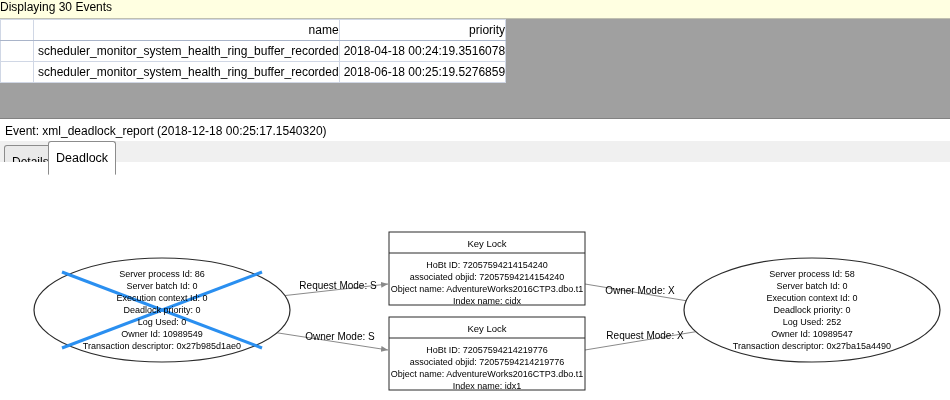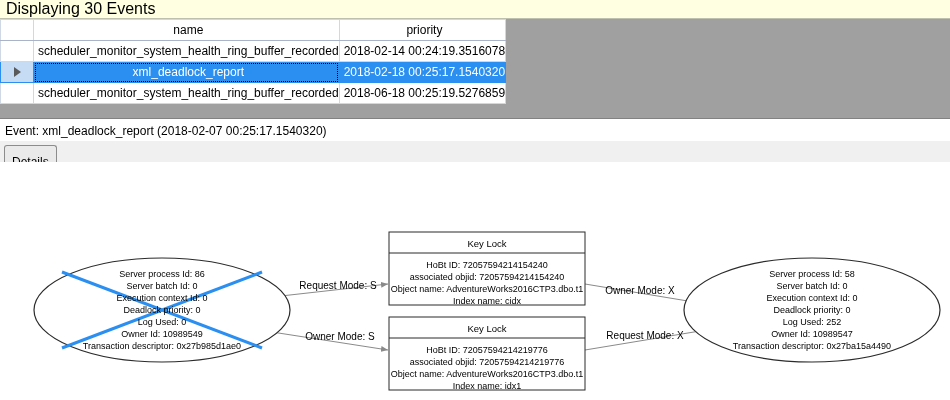--- a/index.html
+++ b/index.html
@@ -19,23 +19,22 @@
 
   
   .events-caption {
     position: absolute;
     left: 0; top: 0;
     width: 950px; height: 19px;
     background: #ffffe1;
     border-bottom: 1px solid #c0c0b0;
     box-sizing: border-box;
     display: flex;
-    align-items: center;
-    padding-left: 6px;
-    font-size: 16px;
+    align-items: flex-start;
+    font-size: 12px;
   }
 
   
   .grid-wrap {
     position: absolute;
     left: 0; top: 19px;
     width: 950px; height: 100px;
     background: #a0a0a0;
     box-sizing: border-box;
     border-bottom: 1px solid #828282;
@@ -47,21 +46,21 @@
   }
   table.events-grid td, table.events-grid th {
     border: 1px solid #d0d7e5;
     padding: 0 0 0 4px;
     font-weight: normal;
     font-size: 12px;
     height: 21px;
     box-sizing: border-box;
     white-space: nowrap;
     overflow: hidden;
-    text-align: center;
+    text-align: right;
     background: #ffffff;
   }
   .col-marker { width: 33px; padding: 0 !important; }
   .col-name   { width: 276px; }
   .col-ts     { width: 161px; }
 
   table.events-grid thead th {
     background: #ffffff;
     border-bottom: 1px solid #a9b4c9;
     color: #000;
@@ -173,45 +172,41 @@
       <tr>
         <th class="col-marker"></th>
         <th class="col-name">name</th>
         <th class="col-ts">priority</th>
       </tr>
     </thead>
     <tbody>
       <tr>
         <td class="col-marker"></td>
         <td class="col-name">scheduler_monitor_system_health_ring_buffer_recorded</td>
-        <td class="col-ts">2018-02-14 00:24:19.3516078</td>
-      </tr>
-      <tr class="row-selected">
-        <td class="col-marker">
-          <div class="row-arrow"></div>
-        </td>
-        <td class="col-name cell-focus">xml_deadlock_report</td>
-        <td class="col-ts">2018-02-18 00:25:17.1540320</td>
+        <td class="col-ts">2018-04-18 00:24:19.3516078</td>
       </tr>
       <tr>
         <td class="col-marker"></td>
         <td class="col-name">scheduler_monitor_system_health_ring_buffer_recorded</td>
         <td class="col-ts">2018-06-18 00:25:19.5276859</td>
       </tr>
     </tbody>
   </table>
 </div>
 
 <div class="event-header">
-  <span>Event: xml_deadlock_report (2018-02-07 00:25:17.1540320)</span>
+  <span>Event: xml_deadlock_report (2018-12-18 00:25:17.1540320)</span>
 </div>
 
 <div class="tabstrip">
   <div class="tab inactive">
     <span>Details</span>
+  </div>
+  <div class="tab active">
+    <span>Deadlock</span>
   </div>
 </div>
 
 <div class="graph-canvas">
 <svg width="950" height="238" viewBox="0 0 950 238" xmlns="http://www.w3.org/2000/svg">
 
   <defs>
     <marker id="arrowR" markerWidth="8" markerHeight="8" refX="7" refY="4" orient="auto">
       <path d="M0,1 L7,4 L0,7 z" fill="#8a8a8a"></path>
     </marker>

